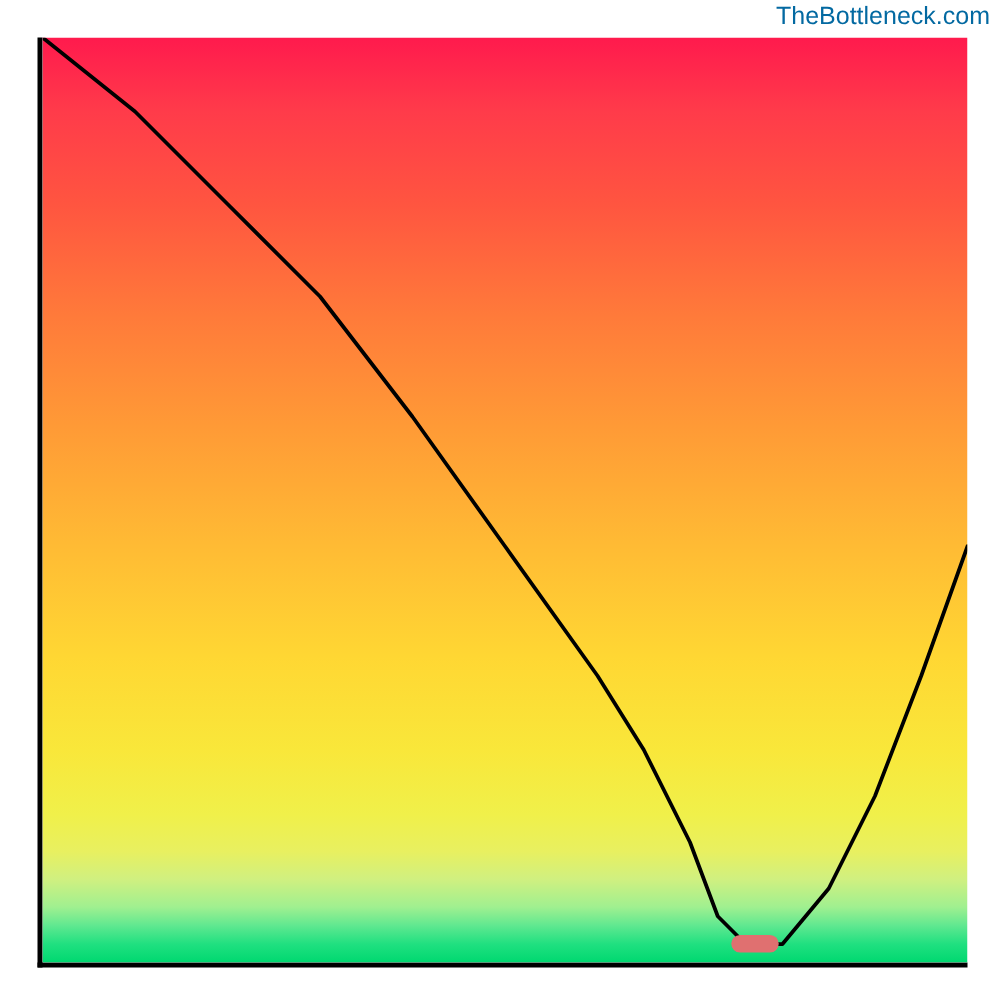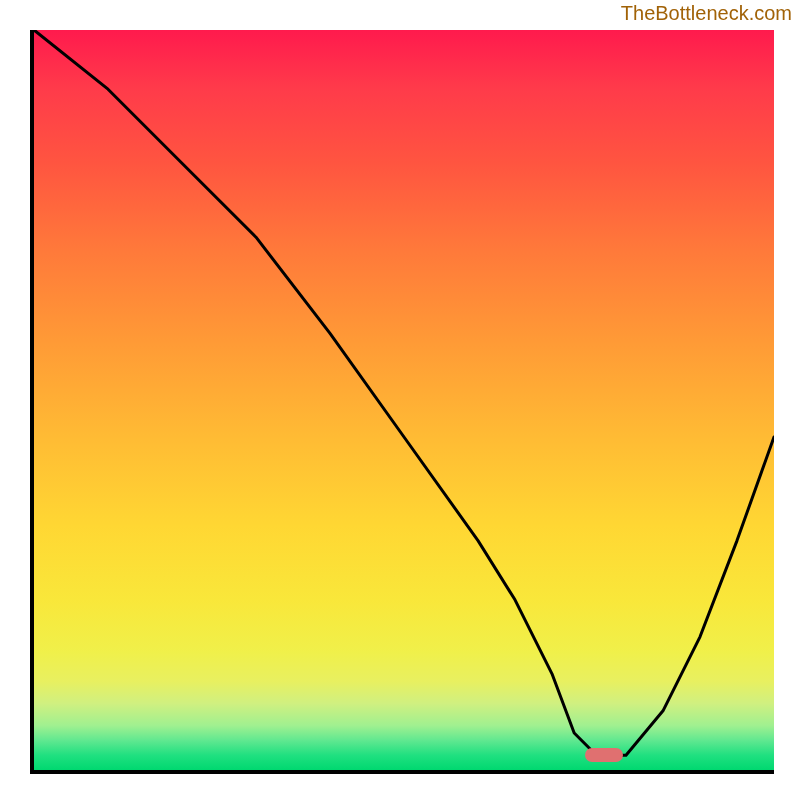--- a/index.html
+++ b/index.html
@@ -9,21 +9,21 @@
     height: 800px;
     background: #ffffff;
     position: relative;
     font-family: Arial, sans-serif;
   }
   .watermark {
     position: absolute;
     top: 2px;
     right: 8px;
     font-size: 20px;
-    color: #a16207;
+    color: #0369a1;
     font-weight: 500;
     z-index: 10;
   }
   .plot-area {
     position: absolute;
     left: 30px;
     top: 30px;
     width: 740px;
     height: 740px;
     border-left: 4px solid #000;

